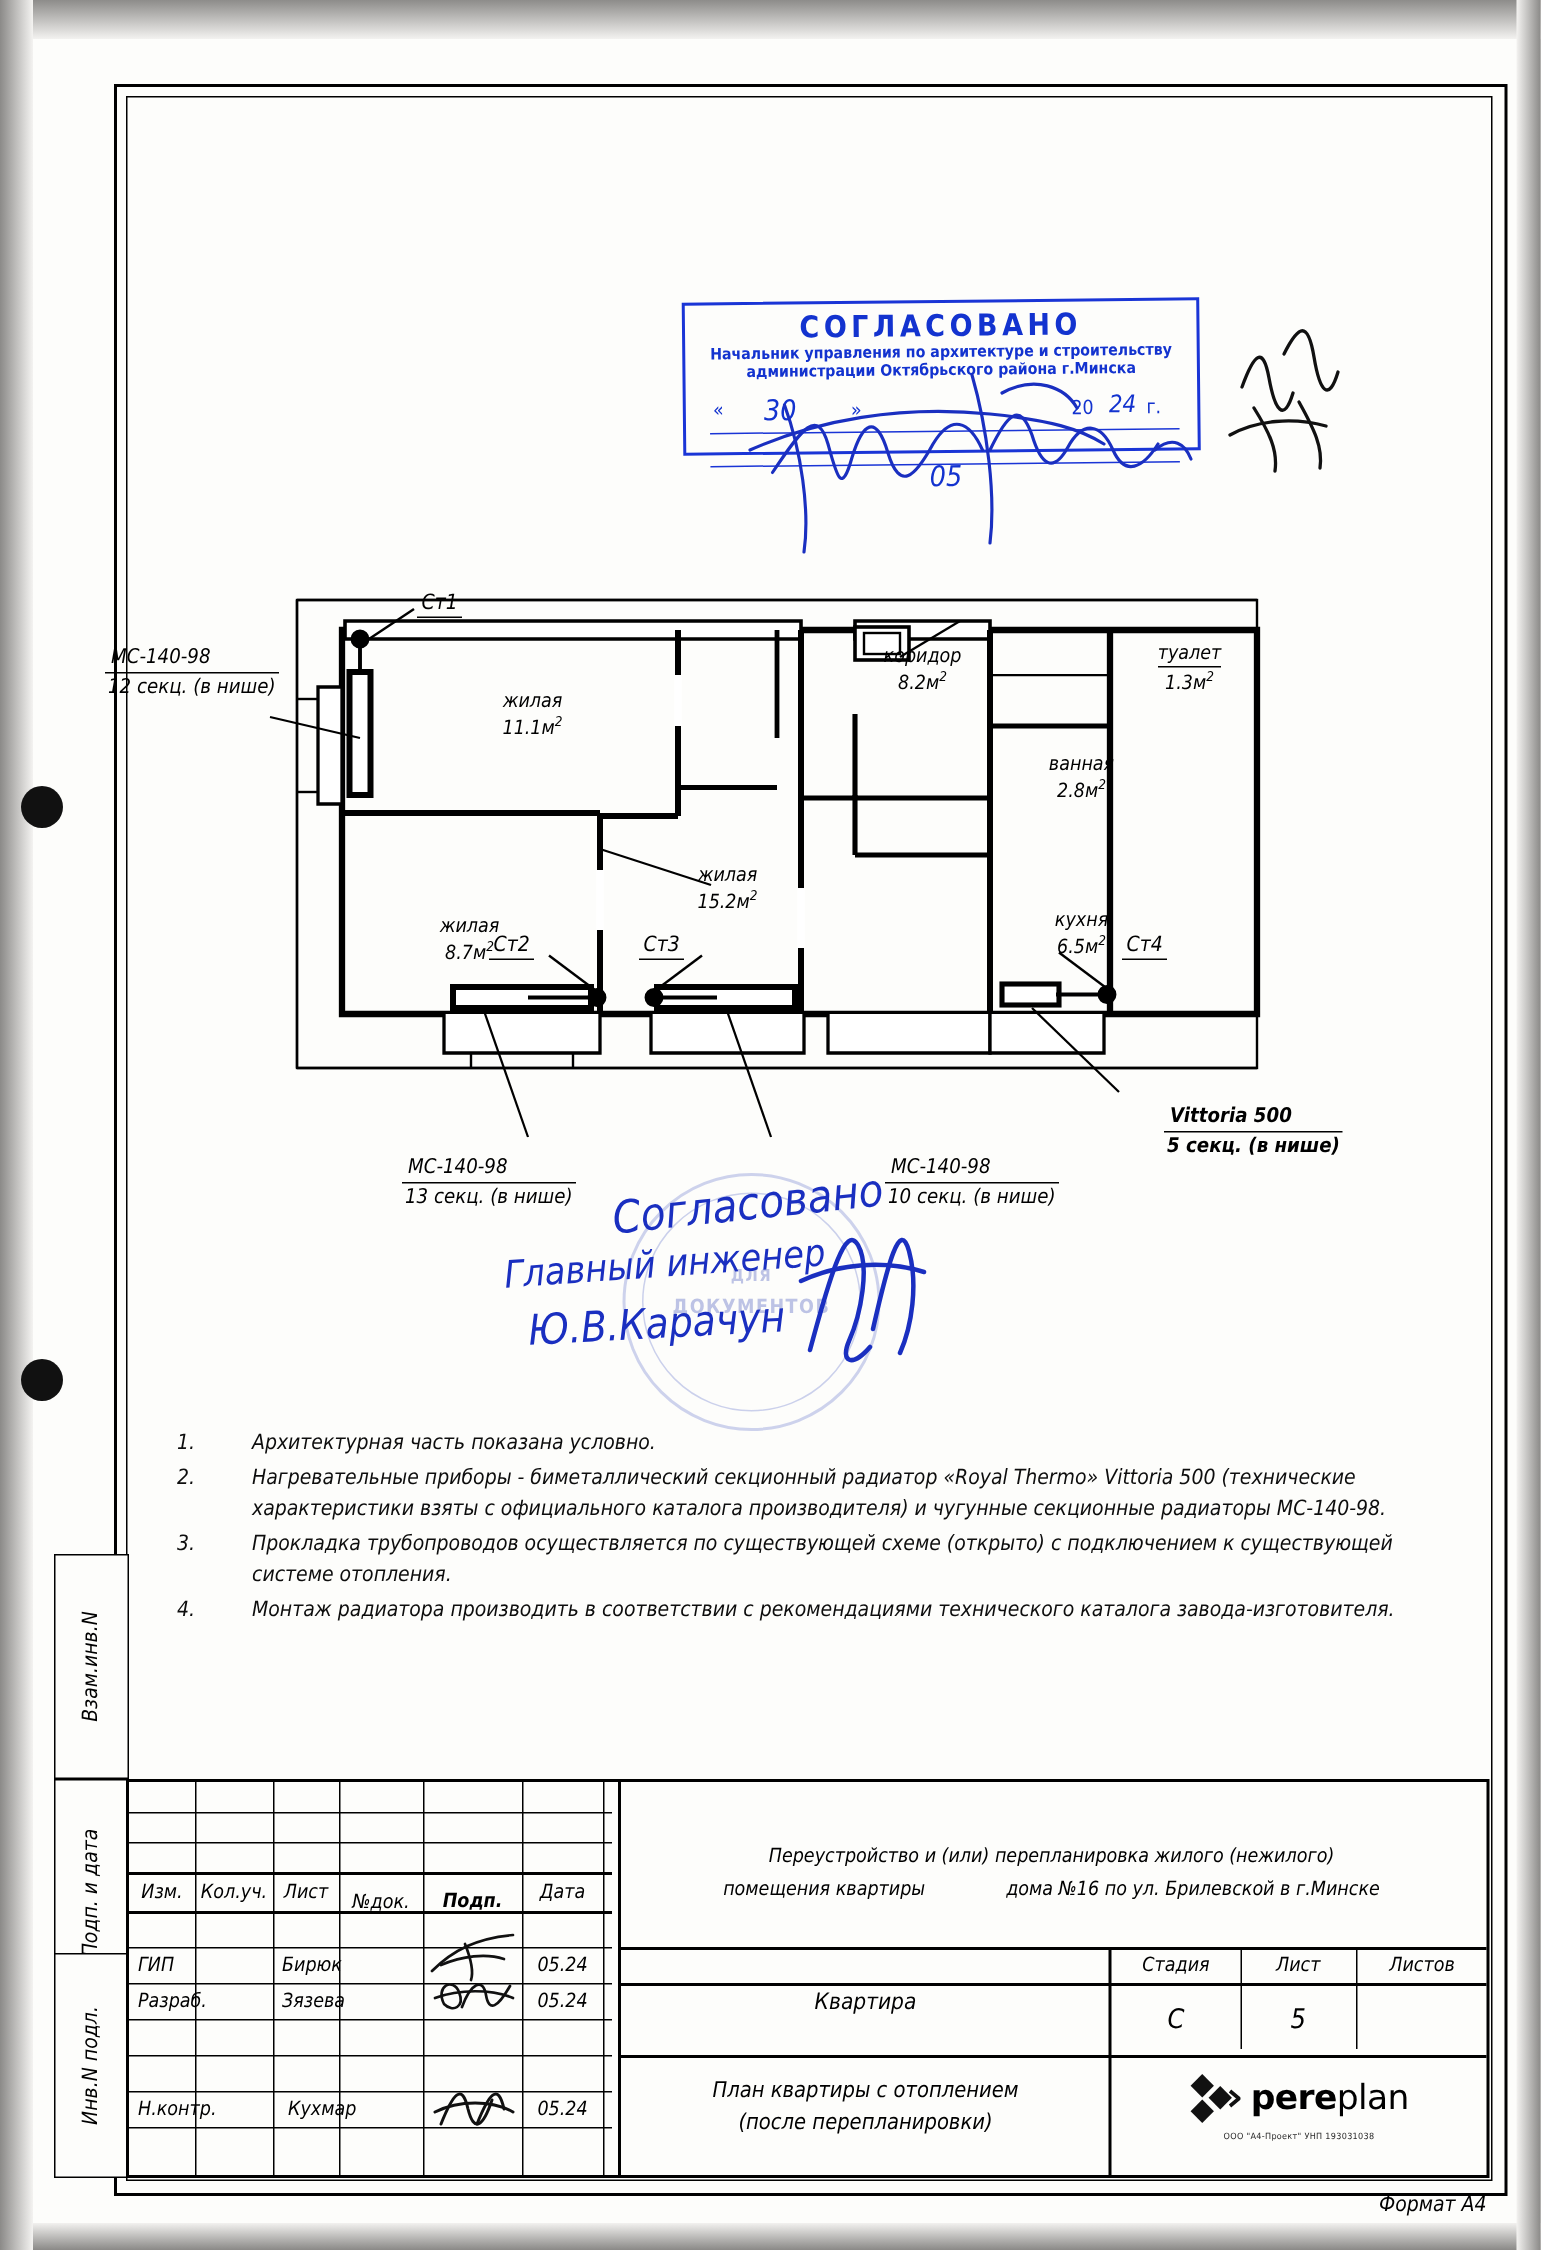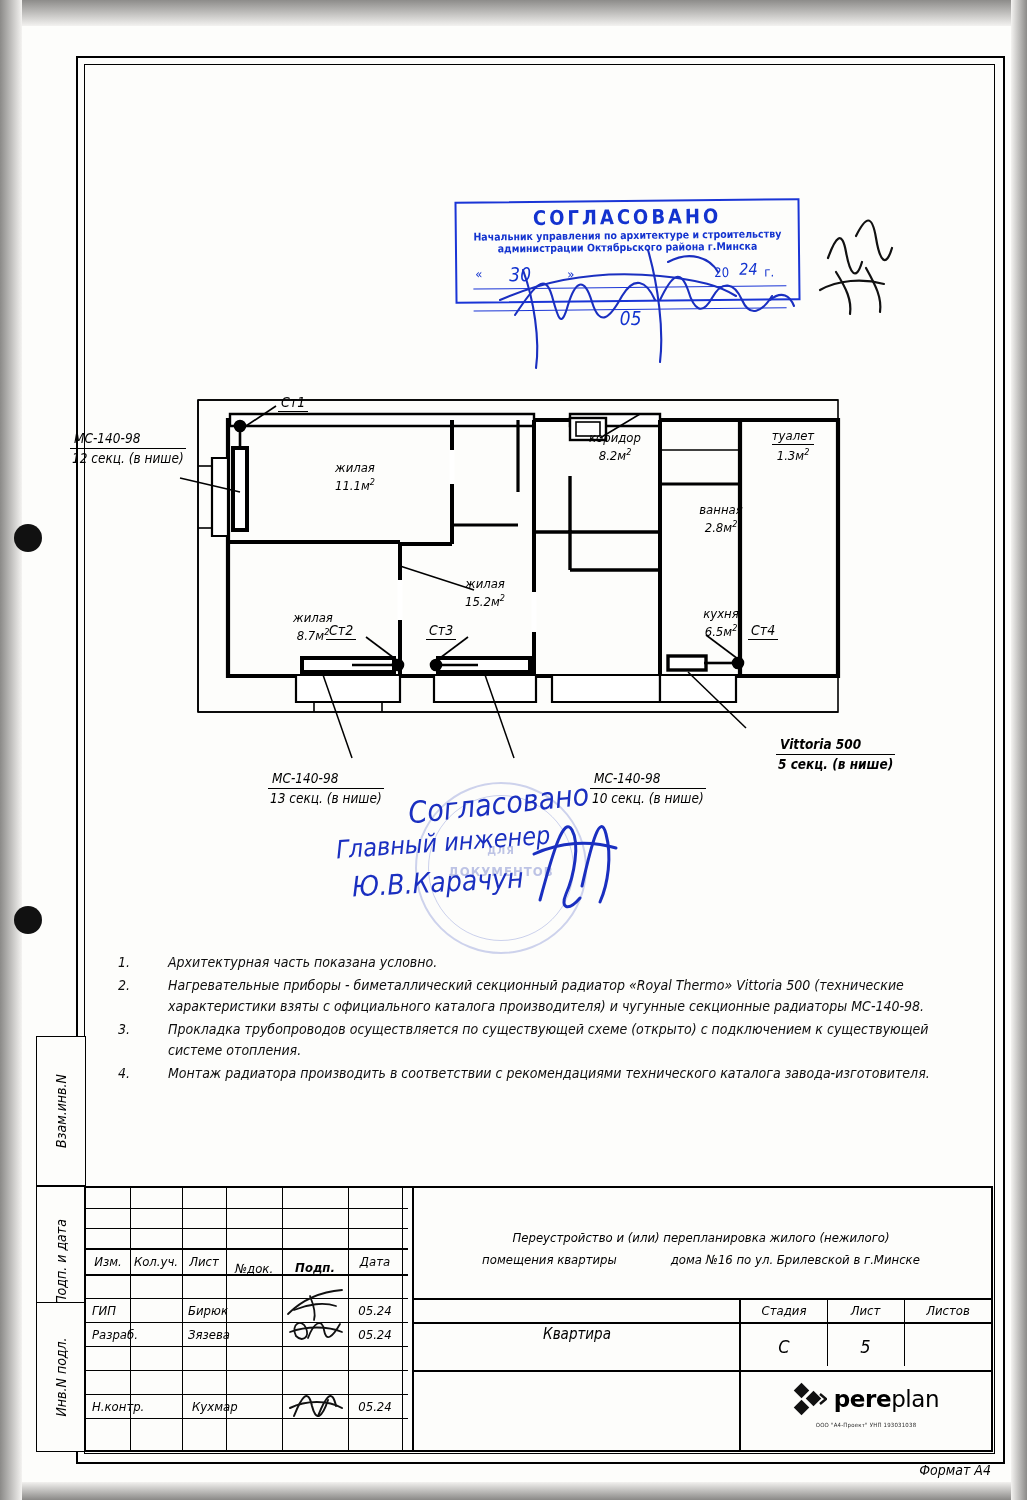--- a/index.html
+++ b/index.html
@@ -384,20 +384,24 @@
     <div class="tbc" style="left:330px;top:16px;width:570px;height:90px;flex-direction:column;line-height:22px;font-size:13px;">
       <span>Переустройство и (или) перепланировка жилого (нежилого)</span>
       <span style="display:flex;gap:54px;">
         <span>помещения квартиры</span>
         <span>дома №16 по ул. Брилевской в г.Минске</span>
       </span>
     </div>
 
     <div class="tbc" style="left:330px;top:112px;width:322px;height:68px;font-size:15px;">Квартира</div>
 
+    <div class="tbc" style="left:330px;top:184px;width:322px;height:66px;flex-direction:column;line-height:21px;font-size:14.5px;">
+      <span>План квартиры с отоплением</span>
+      <span>(после перепланировки)</span>
+    </div>
 
     <div class="tbc" style="left:655px;top:110px;width:86px;height:24px;">Стадия</div>
     <div class="tbc" style="left:741px;top:110px;width:77px;height:24px;">Лист</div>
     <div class="tbc" style="left:818px;top:110px;width:88px;height:24px;">Листов</div>
     <div class="tbc" style="left:655px;top:136px;width:86px;height:44px;font-size:18px;">С</div>
     <div class="tbc" style="left:741px;top:136px;width:77px;height:44px;font-size:18px;">5</div>
     <div class="tbc" style="left:818px;top:136px;width:88px;height:44px;font-size:18px;"></div>
 
     <div class="logo-wrap" style="left:655px;top:184px;width:250px;height:66px;">
       <div class="logo-row">

